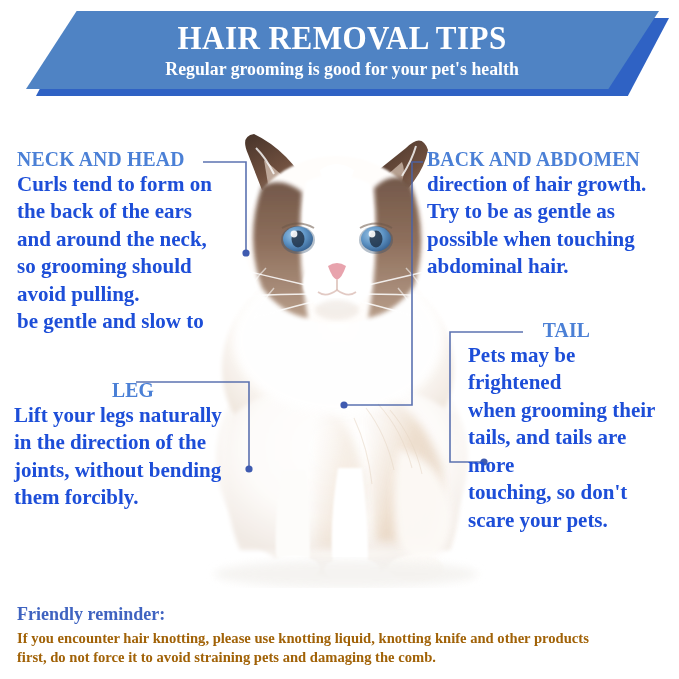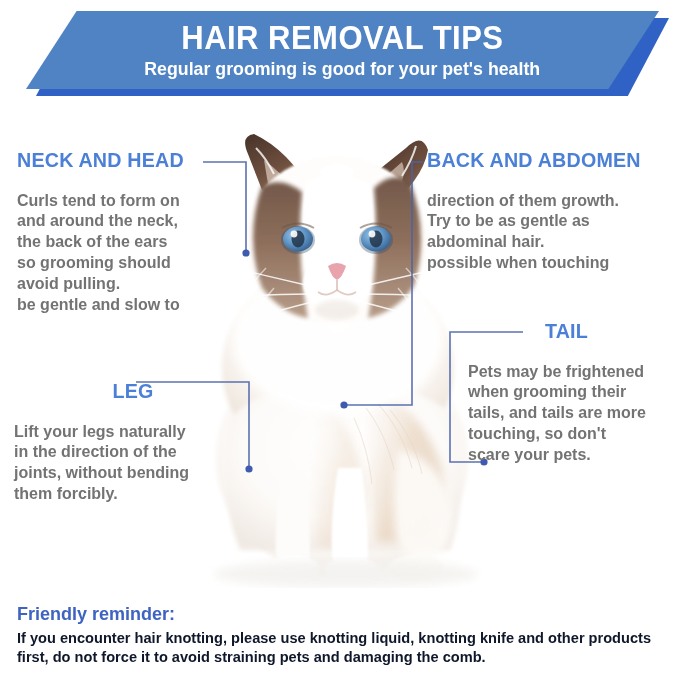--- a/index.html
+++ b/index.html
@@ -14,20 +14,21 @@
     overflow: hidden;
     position: relative;
   }
   #page {
     position: absolute;
     inset: 0;
     width: 679px;
     height: 679px;
     background: #ffffff;
     overflow: hidden;
+    font-family: Liberation Serif, serif;
   }
 
   
   .banner-wrap {
     position: absolute;
     left: 0;
     top: 0;
     width: 679px;
     height: 104px;
   }
@@ -98,25 +99,25 @@
     font-weight: bold;
     letter-spacing: 0.2px;
     line-height: 1.05;
     color: #4b80d6;
     white-space: nowrap;
     transform: scaleX(0.96);
     transform-origin: left center;
   }
   .callout.ctr .hd { transform-origin: center center; }
   .callout .bd {
-    font-size: 16px;
+    font-size: 21px;
     font-weight: bold;
     line-height: 1.31;
-    color: #737373;
-    margin-top: 20px;
+    color: #1d4ed8;
+    margin-top: 0;
   }
 
   #callout-neck { left: 17px; top: 149px; width: 225px; }
   #callout-leg  { left: 14px; top: 380px; width: 230px; text-align: left; }
   #callout-leg .hd { text-align: center; width: 118px; margin-left: 60px; }
   #callout-back { left: 427px; top: 149px; width: 248px; }
   #callout-tail { left: 468px; top: 320px; width: 205px; }
   #callout-tail .hd { text-align: center; }
 
   
@@ -137,21 +138,21 @@
   }
   .footer-title {
     font-size: 18px;
     font-weight: bold;
     color: #3f63c0;
     line-height: 1.2;
   }
   .footer-body {
     font-size: 14.6px;
     font-weight: bold;
-    color: #0f172a;
+    color: #a16207;
     line-height: 1.34;
     margin-top: 3px;
   }
   .footer-body div { white-space: nowrap; }
 </style>
 </head>
 <body>
 
 <div id="page">
 
@@ -301,35 +302,35 @@
       <circle cx="249" cy="469" r="3.6"></circle>
       <circle cx="344" cy="405" r="3.6"></circle>
       <circle cx="484" cy="462" r="3.6"></circle>
     </g>
   </svg>
 
   <div class="callout" id="callout-neck">
     <div class="hd">NECK AND HEAD</div>
     <div class="bd">
       <div>Curls tend to form on</div>
+      <div>the back of the ears</div>
       <div>and around the neck,</div>
-      <div>the back of the ears</div>
       <div>so grooming should</div>
       <div>avoid pulling.</div>
       <div>be gentle and slow to</div>
     </div>
   </div>
 
   <div class="callout" id="callout-back">
     <div class="hd">BACK AND ABDOMEN</div>
     <div class="bd">
-      <div>direction of them growth.</div>
+      <div>direction of hair growth.</div>
       <div>Try to be as gentle as</div>
+      <div>possible when touching</div>
       <div>abdominal hair.</div>
-      <div>possible when touching</div>
     </div>
   </div>
 
   <div class="callout ctr" id="callout-leg">
     <div class="hd">LEG</div>
     <div class="bd">
       <div>Lift your legs naturally</div>
       <div>in the direction of the</div>
       <div>joints, without bending</div>
       <div>them forcibly.</div>

